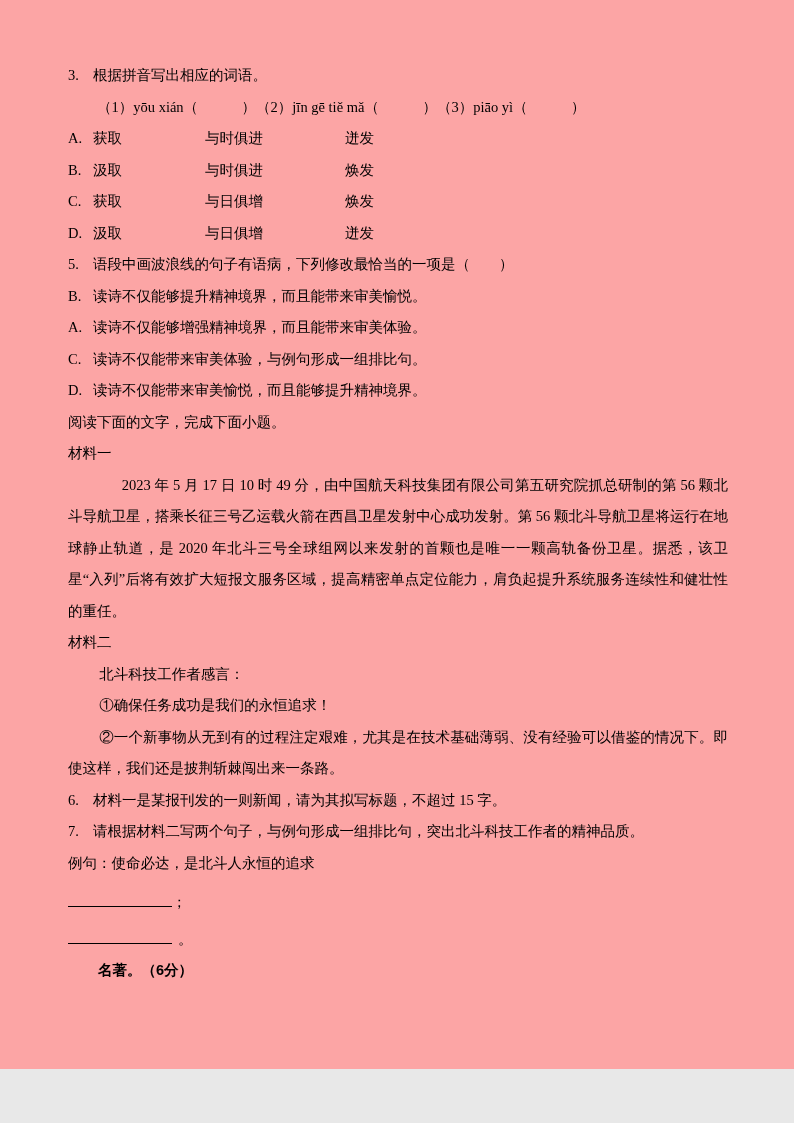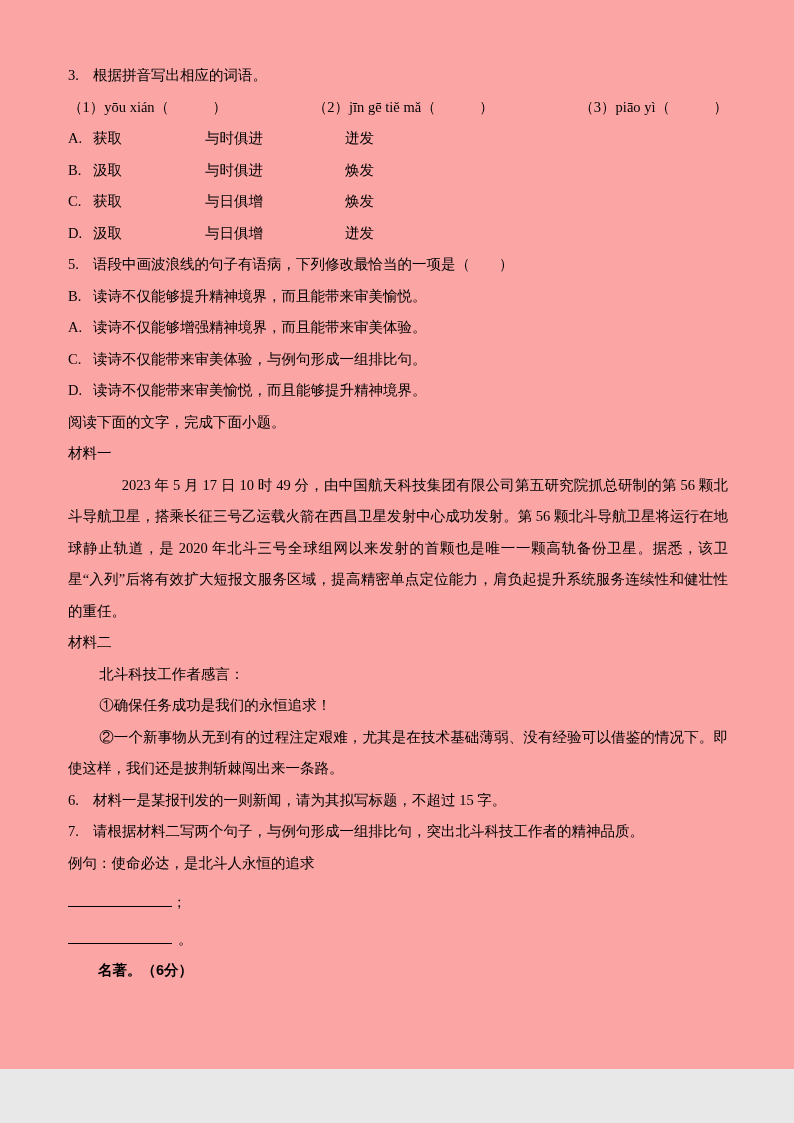--- a/index.html
+++ b/index.html
@@ -20,22 +20,22 @@
     left:68px; top:60px;
     width:660px;
   }
   .line { white-space:nowrap; }
   .qnum {
     display:inline-block;
     min-width:25px;
   }
   .pinyin-row {
     display:flex;
-    justify-content:space-between;
     white-space:nowrap;
+    margin-left:29px;
   }
   .optrow {
     display:grid;
     grid-template-columns:137px 140px auto;
     font-family:Liberation Serif, serif;
   }
   .para {
     text-align:justify;
     text-indent:3.7em;
   }

